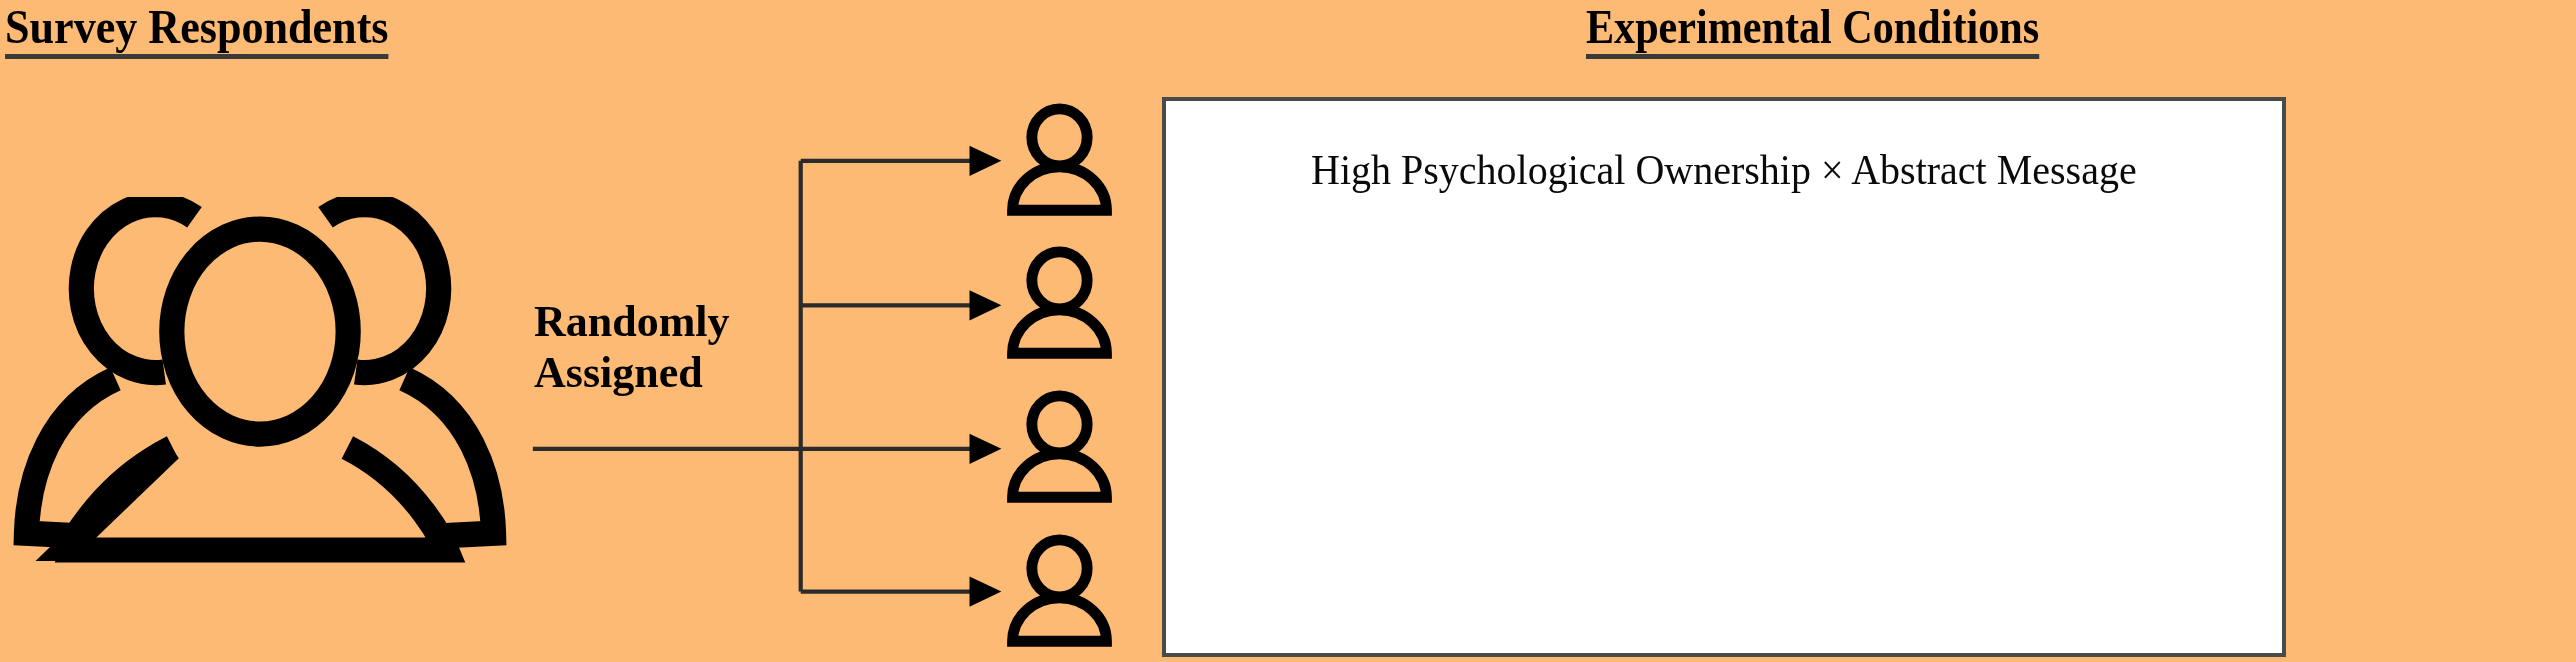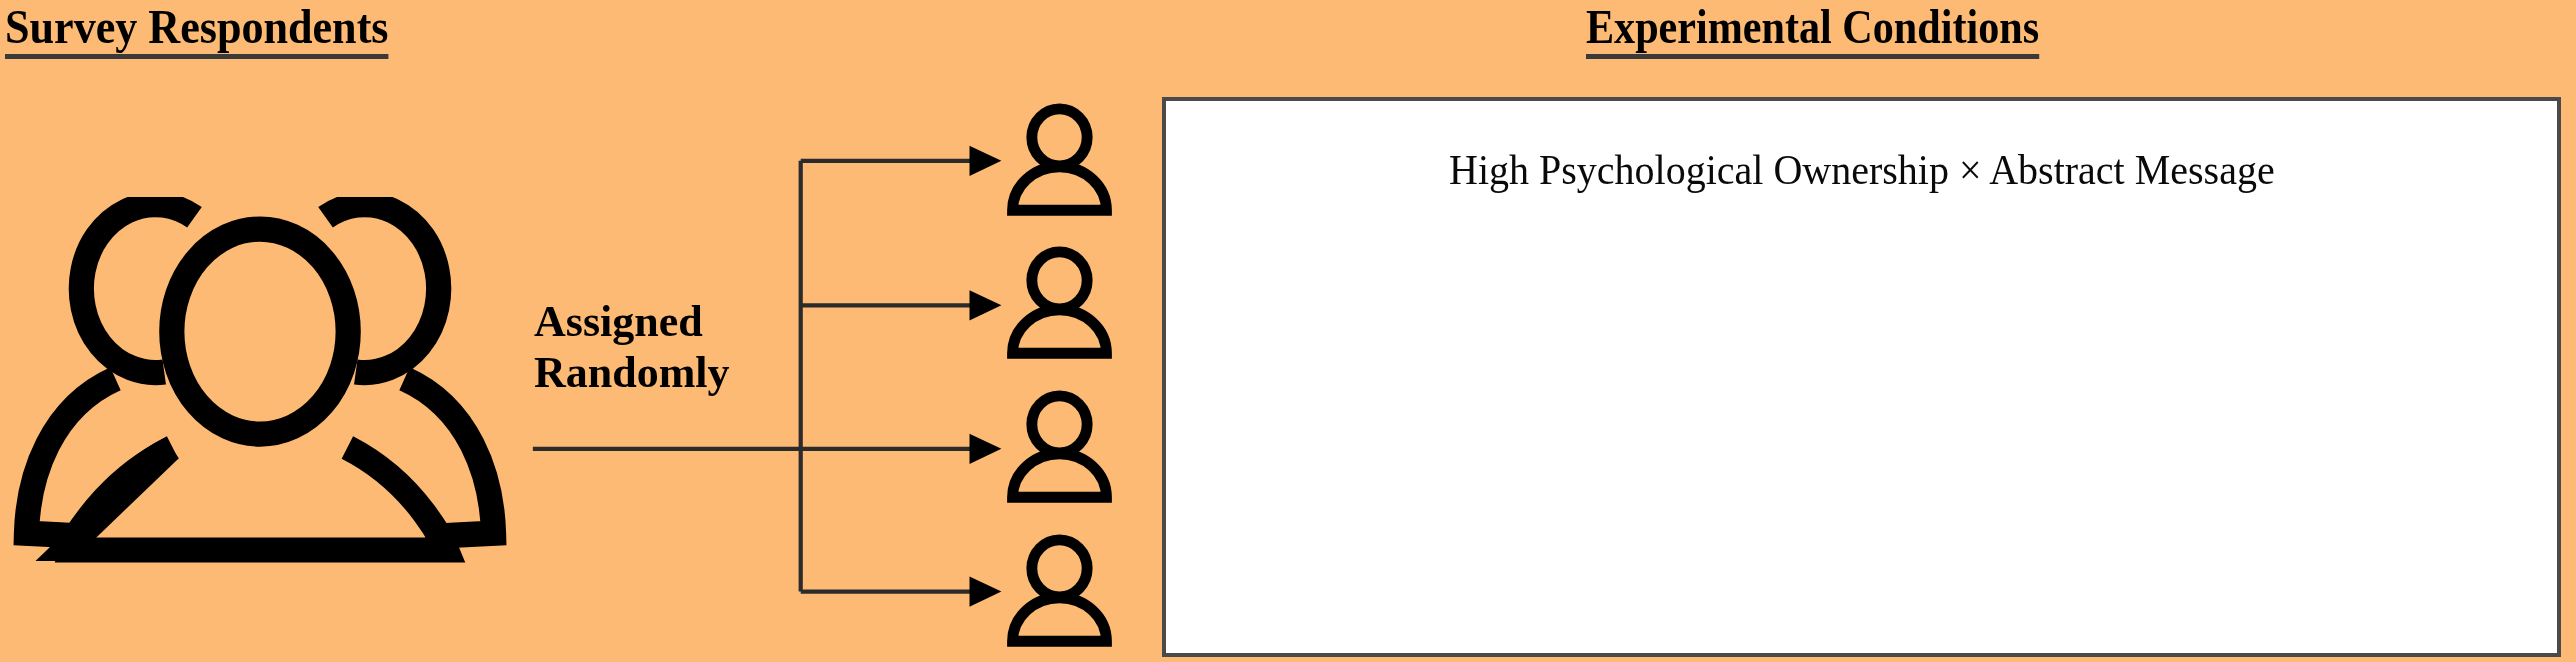--- a/index.html
+++ b/index.html
@@ -84,21 +84,21 @@
   #person-0 { top: 103px; }
   #person-1 { top: 246px; }
   #person-2 { top: 390px; }
   #person-3 { top: 534px; }
 
   
   #conditions-table {
     position: absolute;
     left: 1162px;
     top: 97px;
-    width: 1399px;
+    width: 1124px;
     height: 560px;
     border: 4.2px solid #4a4a4a;
     box-sizing: border-box;
     background: #ffffff;
   }
   .condition-row {
     height: 25%;
     box-sizing: border-box;
     display: flex;
     align-items: center;
@@ -139,22 +139,22 @@
 
         <path d="M 193 300 C 108 342 74 418 70 418 L 70 418
                  C 70 418 74 418 70 418 Z"></path>
         <path d="M 196 298 C 110 342 78 420 78 420 L 522 420
                  C 522 420 490 342 404 298"></path>
       </g>
     </svg>
   </div>
 
   <div id="randomly-assigned">
+    <span>Randomly</span>
     <span>Assigned</span>
-    <span>Randomly</span>
   </div>
 
   <div id="branch-svg">
     <svg viewBox="0 0 600 580" width="504" height="487" xmlns="http://www.w3.org/2000/svg">
       <g stroke="#2b2b2b" stroke-width="5" fill="none">
 
         <line x1="14" y1="375" x2="333" y2="375"></line>
 
         <line x1="333" y1="32" x2="333" y2="545"></line>
 

